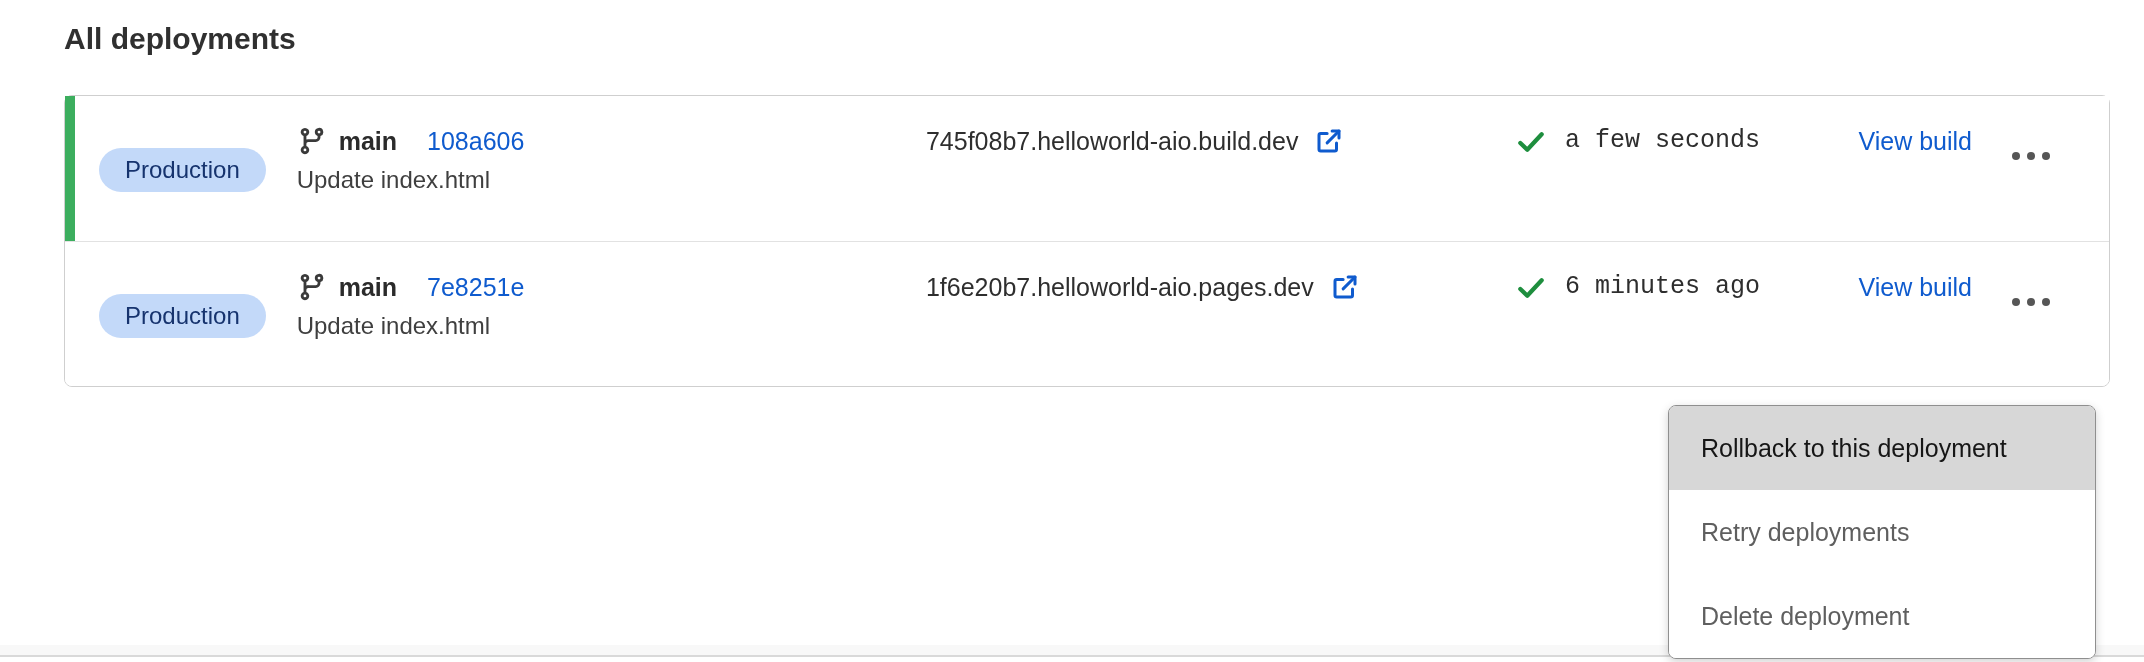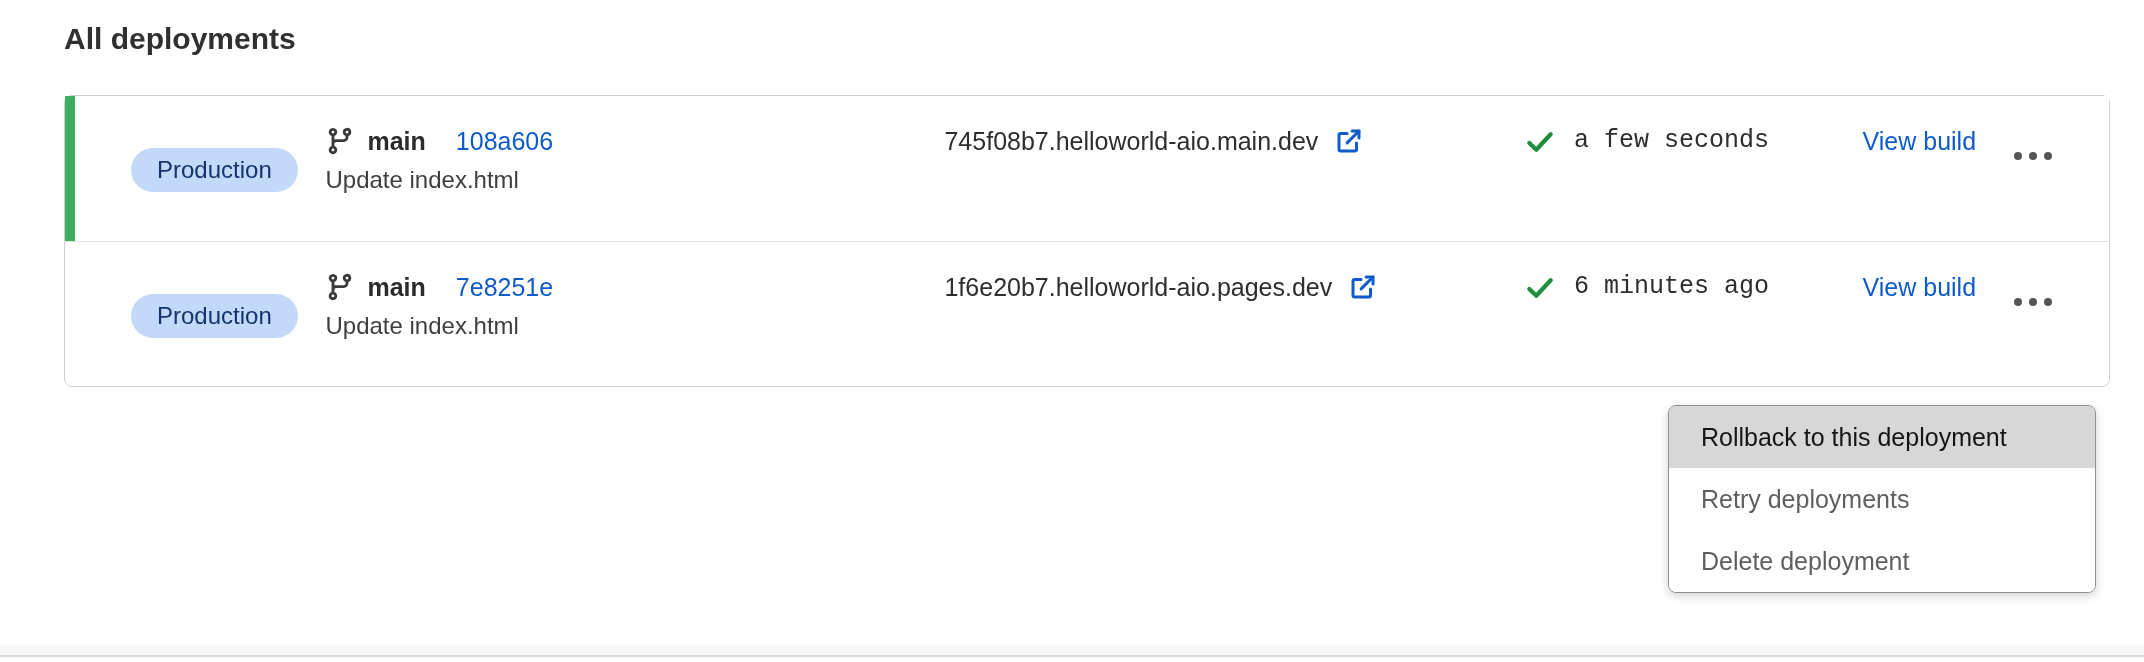--- a/index.html
+++ b/index.html
@@ -53,21 +53,21 @@
     background:var(--green-bar);
   }
   
   .c-env{width:236px;padding-left:34px;}
   .c-source{width:643px;}
   .c-deploy{width:602px;}
   .c-status{width:307px;}
   .c-build{width:157px;margin-left:43px;}
   .c-actions{width:99px;}
   .thead .c-env{padding-left:36px;}
-  .row .c-env{padding-top:52px;margin-left:32px;}
+  .row .c-env{padding-top:52px;}
   .row .c-source,.row .c-deploy,.row .c-status,.row .c-build{padding-top:28px;}
   .badge{
     display:inline-block;
     background:var(--badge-bg);color:var(--badge-text);
     font-size:24px;line-height:44px;height:44px;
     padding:0 26px;border-radius:22px;white-space:nowrap;
   }
   .src-line1{display:flex;align-items:center;line-height:34px;}
   .branch-icon{margin-right:12px;display:inline-flex;flex:none;}
   .branch-name{font-weight:700;font-size:25px;color:#2b2b2b;}
@@ -86,21 +86,21 @@
   }
   .more-btn i{width:8px;height:8px;border-radius:50%;background:var(--dots-gray);}
   .menu{
     position:absolute;left:1668px;top:405px;width:428px;
     background:#fff;border:1px solid var(--menu-border);
     border-radius:8px;overflow:hidden;
     box-shadow:0 3px 10px rgba(0,0,0,0.18);
     z-index:10;
   }
   .menu-item{
-    height:62px;display:flex;align-items:center;
+    height:84px;display:flex;align-items:center;
     padding-left:32px;font-size:25px;color:var(--text-gray);
     cursor:pointer;background:#fff;
   }
   .menu-item.highlighted{background:var(--menu-hover);color:#161616;}
   .bottom-band{position:absolute;left:0;right:0;top:645px;height:11px;background:#f8f8f8;}
   .bottom-divider{position:absolute;left:0;right:0;top:655px;height:2px;background:#d9d9d9;}
 </style>
 </head>
 <body>
 
@@ -120,21 +120,21 @@
               <path d="M9.5 3.25a2.25 2.25 0 1 1 3 2.122V6A2.5 2.5 0 0 1 10 8.5H6a1 1 0 0 0-1 1v1.128a2.251 2.251 0 1 1-1.5 0V5.372a2.25 2.25 0 1 1 1.5 0v1.836A2.5 2.5 0 0 1 6 7h4a1 1 0 0 0 1-1v-.628a2.25 2.25 0 0 1-1.5-2.122Zm-6 0a.75.75 0 1 0 1.5 0 .75.75 0 0 0-1.5 0Zm8.25-.75a.75.75 0 1 0 0 1.5.75.75 0 0 0 0-1.5ZM4.25 12a.75.75 0 1 0 0 1.5.75.75 0 0 0 0-1.5Z"></path>
             </svg>
         </span>
         <span class="branch-name">main</span>
         <a class="commit-link">108a606</a>
       </div>
       <div class="commit-msg">Update index.html</div>
     </div>
     <div class="c-deploy">
       <div class="deploy-line">
-        <span class="deploy-url">745f08b7.helloworld-aio.main.dev</span>
+        <span class="deploy-url">745f08b7.helloworld-aio.build.dev</span>
         <span class="ext-icon">
           <svg viewBox="0 0 24 24" width="30" height="30" fill="none" stroke="#0f5bce" stroke-width="2.4" stroke-linecap="round" stroke-linejoin="round">
               <path d="M18 13.5v5.1c0 .8-.6 1.4-1.4 1.4H5.4C4.6 20 4 19.4 4 18.6V7.4C4 6.6 4.6 6 5.4 6h5.1"></path>
               <path d="M14.5 4H20v5.5"></path>
               <path d="M20 4l-9.5 9.5"></path>
             </svg>
         </span>
       </div>
     </div>
     <div class="c-status">

